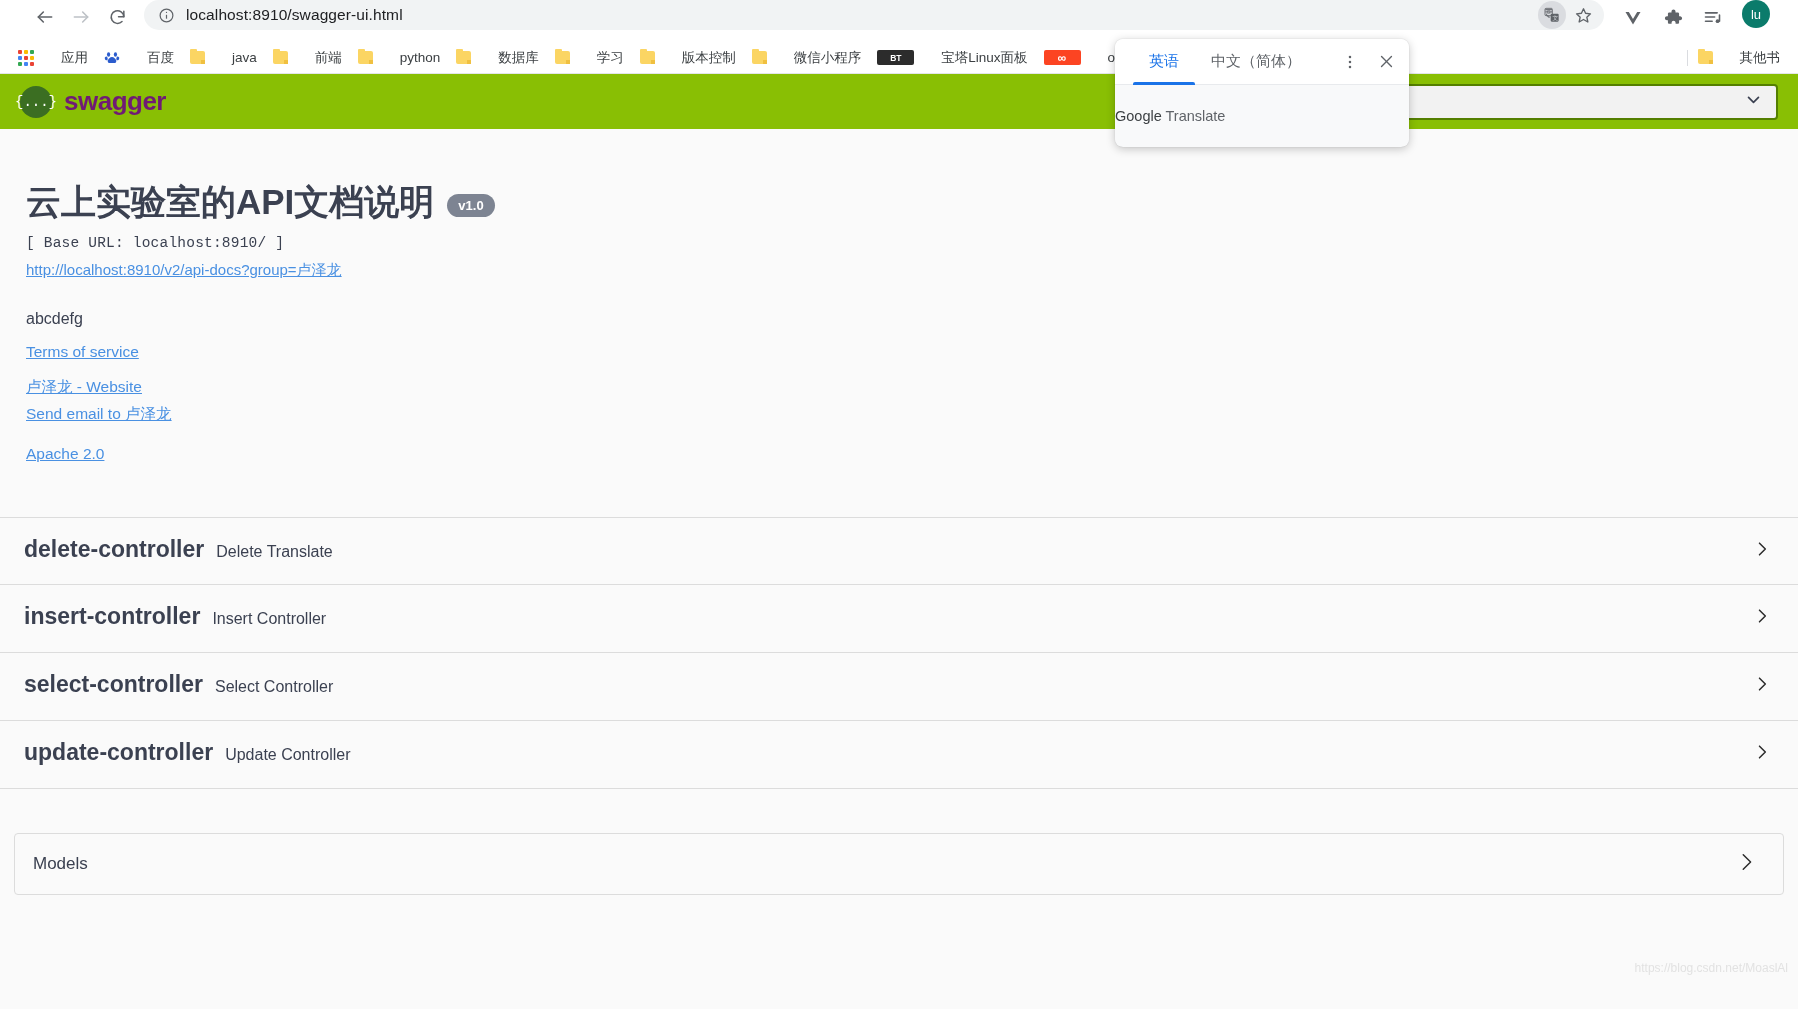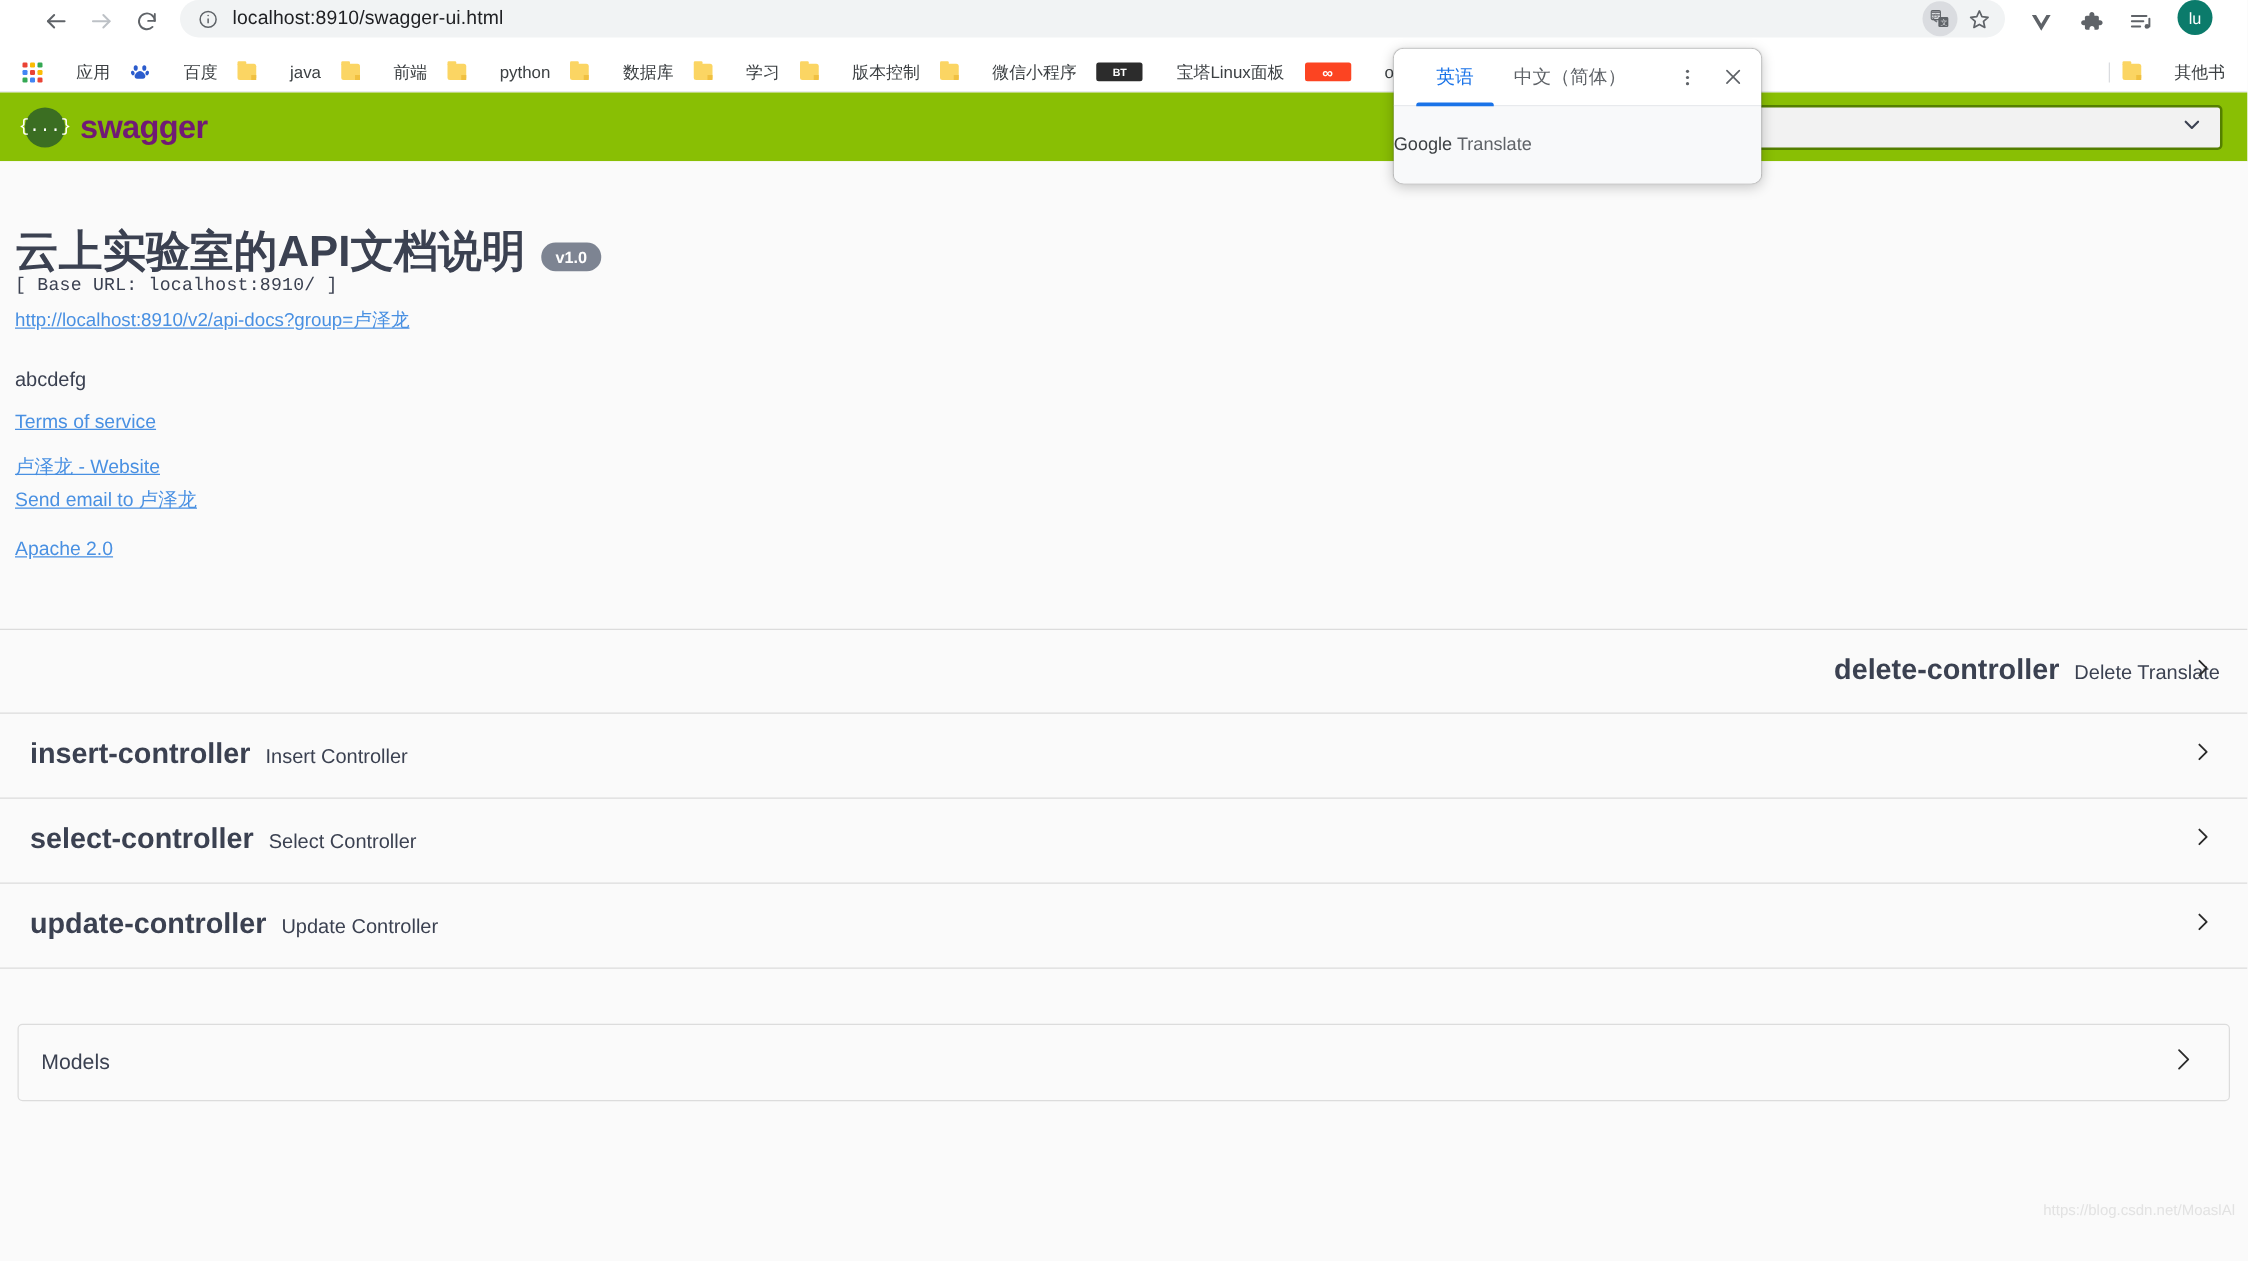--- a/index.html
+++ b/index.html
@@ -191,21 +191,21 @@
     border-radius: 4px;
     display: flex;
     align-items: center;
     justify-content: flex-end;
     padding-right: 14px;
     color: #3b4151;
   }
 
   
   #page { background: #fafafa; position: relative; height: 854px; }
-  #info-block { padding: 55px 0 0 12px; }
+  #info-block { padding: 55px 0 0 26px; }
   #api-title-row { display: flex; align-items: flex-start; gap: 13px; }
   #api-title {
     font-size: 35px;
     font-weight: bold;
     color: #3b4151;
     margin: 0;
     line-height: 1.05;
   }
   #version-badge {
     background: #7d8492;
@@ -213,20 +213,21 @@
     font-size: 13px;
     font-weight: bold;
     border-radius: 57px;
     padding: 4px 11px;
     margin-top: 10px;
   }
   #base-url {
     font-family: "Liberation Mono", monospace;
     font-size: 14.5px;
     color: #3b4151;
+    margin-top: 14px;
     letter-spacing: 0.2px;
   }
   .link {
     color: #4990e2;
     font-size: 15.5px;
     text-decoration: underline;
     display: inline-block;
   }
   #docs-link { margin-top: 10px; font-size: 15px; }
   #description { font-size: 16px; color: #3b4151; margin-top: 30px; }
@@ -238,21 +239,21 @@
   
   #tag-list { margin-top: 54px; }
   .tag-row {
     border-bottom: 1px solid #dcdcdc;
     padding: 18px 22px 18px 24px;
     display: flex;
     align-items: baseline;
     position: relative;
     min-height: 68px;
   }
-  .tag-row:first-child { border-top: 1px solid #dcdcdc; justify-content: flex-end; }
+  .tag-row:first-child { border-top: 1px solid #dcdcdc; }
   .tag-name {
     font-size: 23px;
     font-weight: bold;
     color: #3b4151;
   }
   .tag-desc {
     font-size: 16px;
     color: #3b4151;
     margin-left: 12px;
     font-weight: normal;

